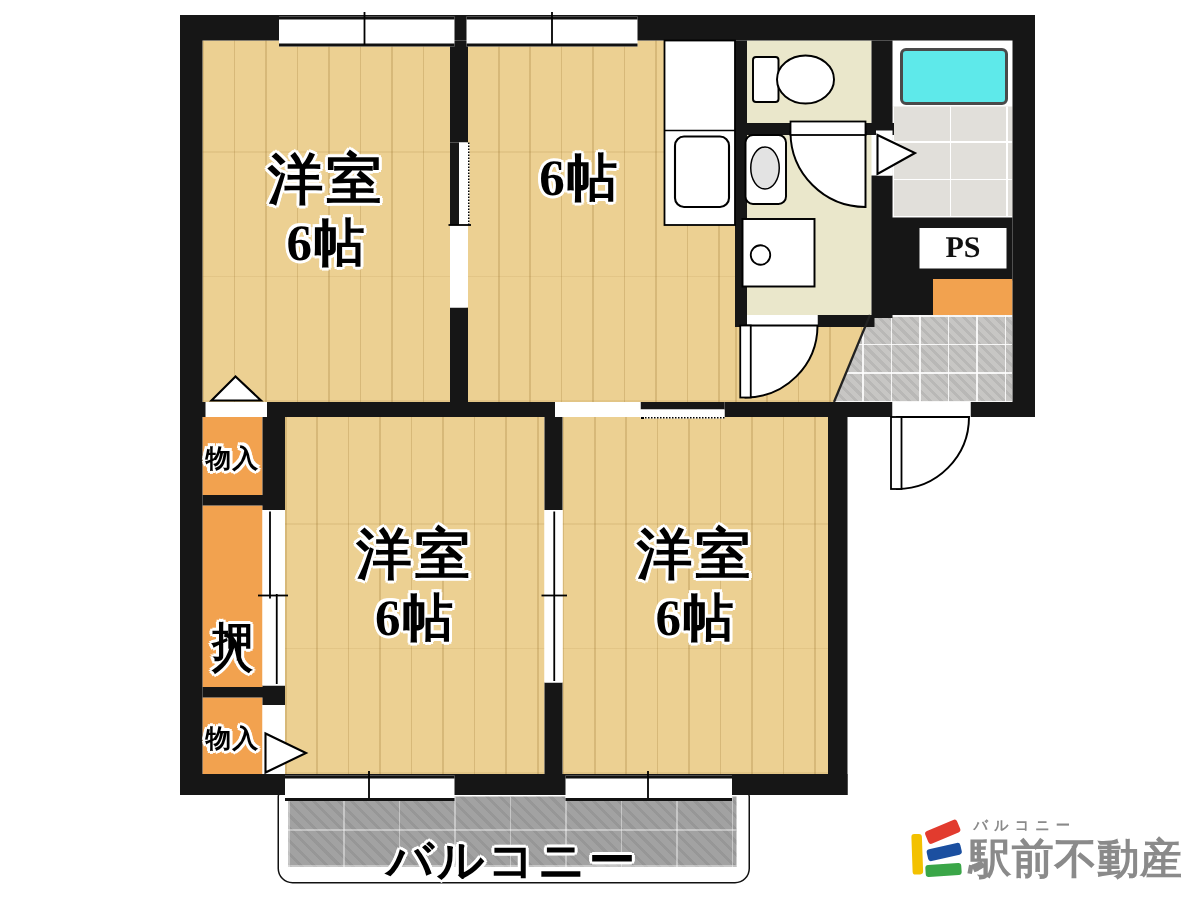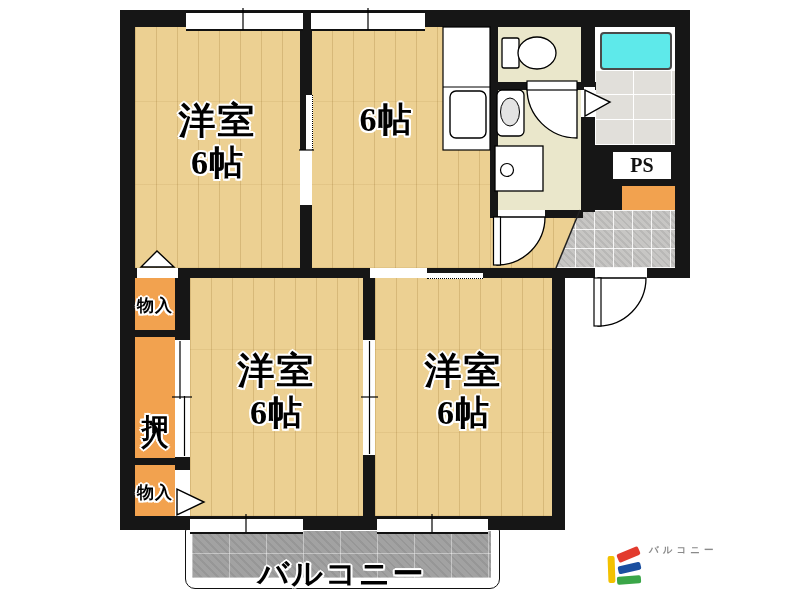--- a/index.html
+++ b/index.html
@@ -170,15 +170,16 @@
   <div class="lbl sm" style="left:135px;top:481px;width:40px;">物入</div>
   <div class="abs" style="left:613px;top:152px;width:58px;height:27px;line-height:27px;text-align:center;font-size:20px;font-weight:bold;color:#111;">PS</div>
   <div class="lbl" style="left:185px;top:541px;width:313px;font-size:31px;letter-spacing:2px;margin-top:12px;">バルコニー</div>
 
   <div id="logo">
     <div class="bar" style="left:8px;top:19px;width:7px;height:27px;background:#f3c100;transform:rotate(-2deg);"></div>
     <div class="bar" style="left:17px;top:13px;width:23px;height:9px;background:#e23b2e;transform:rotate(-23deg);"></div>
     <div class="bar" style="left:18px;top:27px;width:23px;height:8px;background:#1b4fa0;transform:rotate(-13deg);"></div>
     <div class="bar" style="left:17px;top:39px;width:24px;height:8px;background:#3aa648;transform:rotate(-4deg);"></div>
     <div class="abs" style="left:49px;top:7px;font-size:9.5px;color:#8a8a8a;letter-spacing:4px;font-weight:bold;">バルコニー</div>
+    <div class="abs" style="left:46px;top:17px;font-size:28px;color:#8a8a8a;font-weight:bold;letter-spacing:0.5px;">駅前不動産</div>
   </div>
 
 </div>
 
 </body></html>

